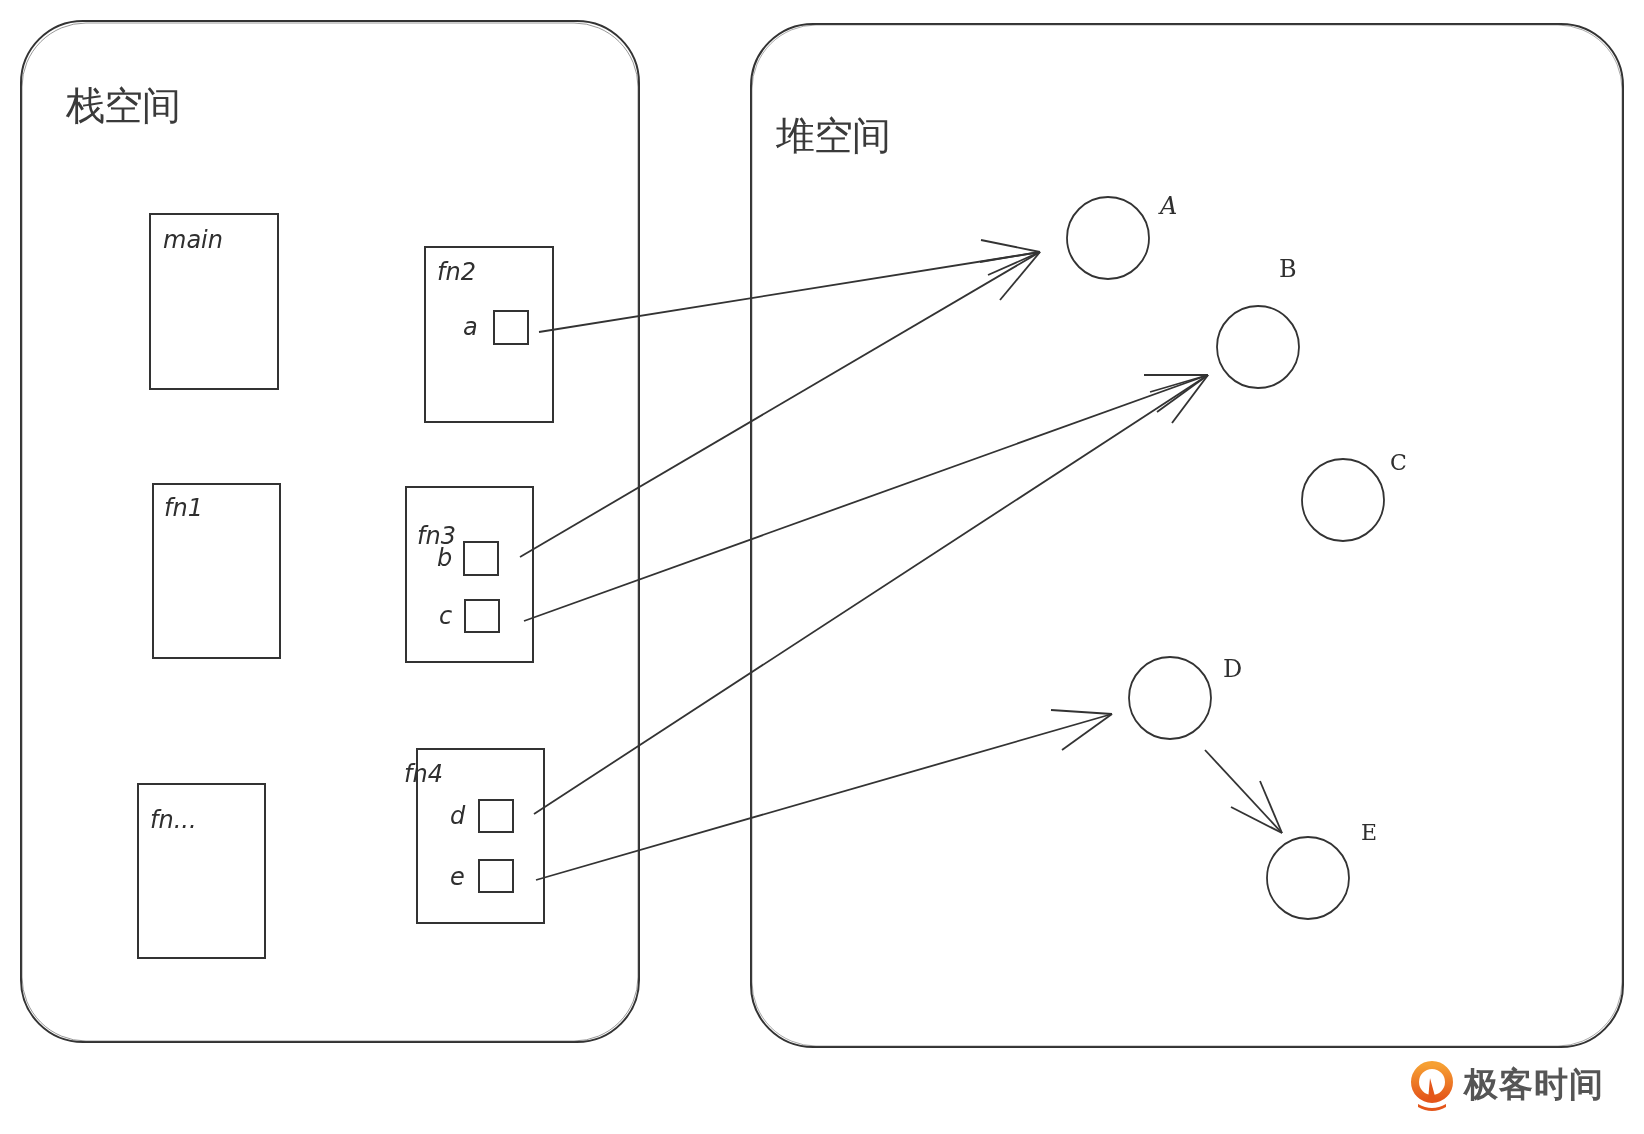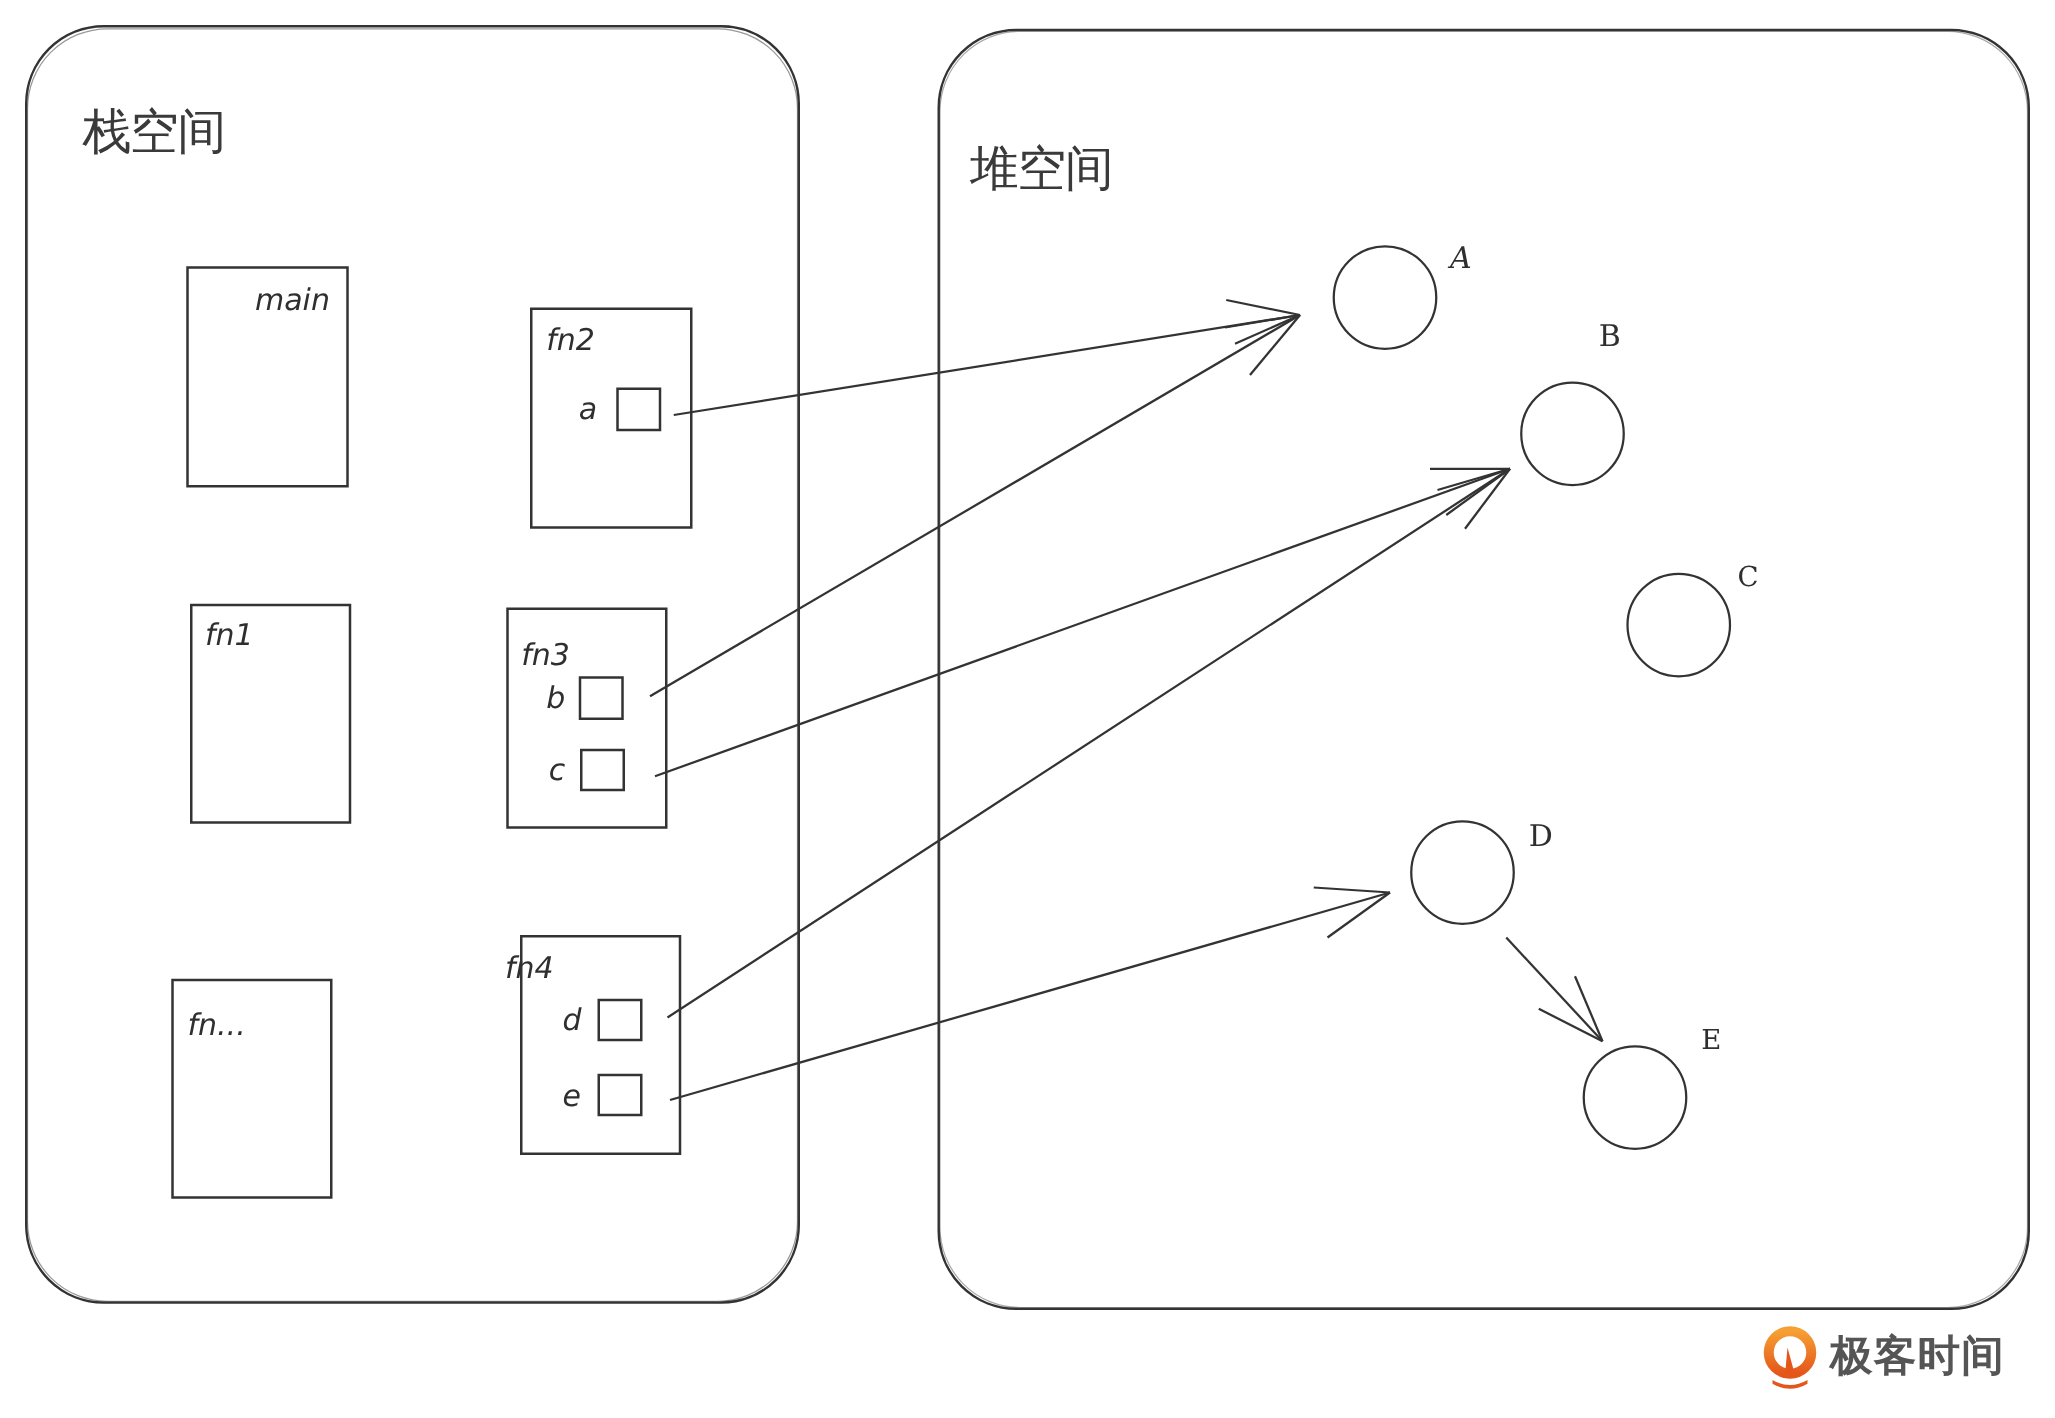--- a/index.html
+++ b/index.html
@@ -91,25 +91,25 @@
   <g>
     <circle cx="1432" cy="1082" r="17" fill="none" stroke="url(#logoGrad)" stroke-width="8"></circle>
     <path d="M1430 1078 L1428 1100 L1436 1100 Z" fill="#e4561a"></path>
     <path d="M1418 1104 Q1432 1112 1446 1104 L1446 1107 Q1432 1115 1418 1107 Z" fill="#e4561a"></path>
   </g>
 </svg>
 
 <div class="region-title" style="left:66px; top:86px;">栈空间</div>
 <div class="region-title" style="left:776px; top:88px;margin-top:28px;">堆空间</div>
 
-<div class="frame-label" style="left:163px; top:228px;margin-left:41px;">main</div>
+<div class="frame-label" style="left:163px; top:228px;">main</div>
 <div class="frame-label" style="left:164px; top:496px;text-align:right;">fn1</div>
 <div class="frame-label" style="left:150px; top:808px;">fn...</div>
 <div class="frame-label" style="left:437px; top:260px;">fn2</div>
-<div class="frame-label" style="left:417px; top:512px;">fn3</div>
+<div class="frame-label" style="left:417px; top:524px;">fn3</div>
 <div class="frame-label" style="left:404px; top:762px;">fn4</div>
 
 <div class="var-label" style="left:463px; top:315px;">a</div>
 <div class="var-label" style="left:437px; top:546px;">b</div>
 <div class="var-label" style="left:439px; top:604px;">c</div>
 <div class="var-label" style="left:450px; top:804px;">d</div>
 <div class="var-label" style="left:450px; top:865px;">e</div>
 
 <div class="obj-label" style="left:1160px; top:194px; font-style:italic;">A</div>
 <div class="obj-label" style="left:1279px; top:257px;">B</div>

